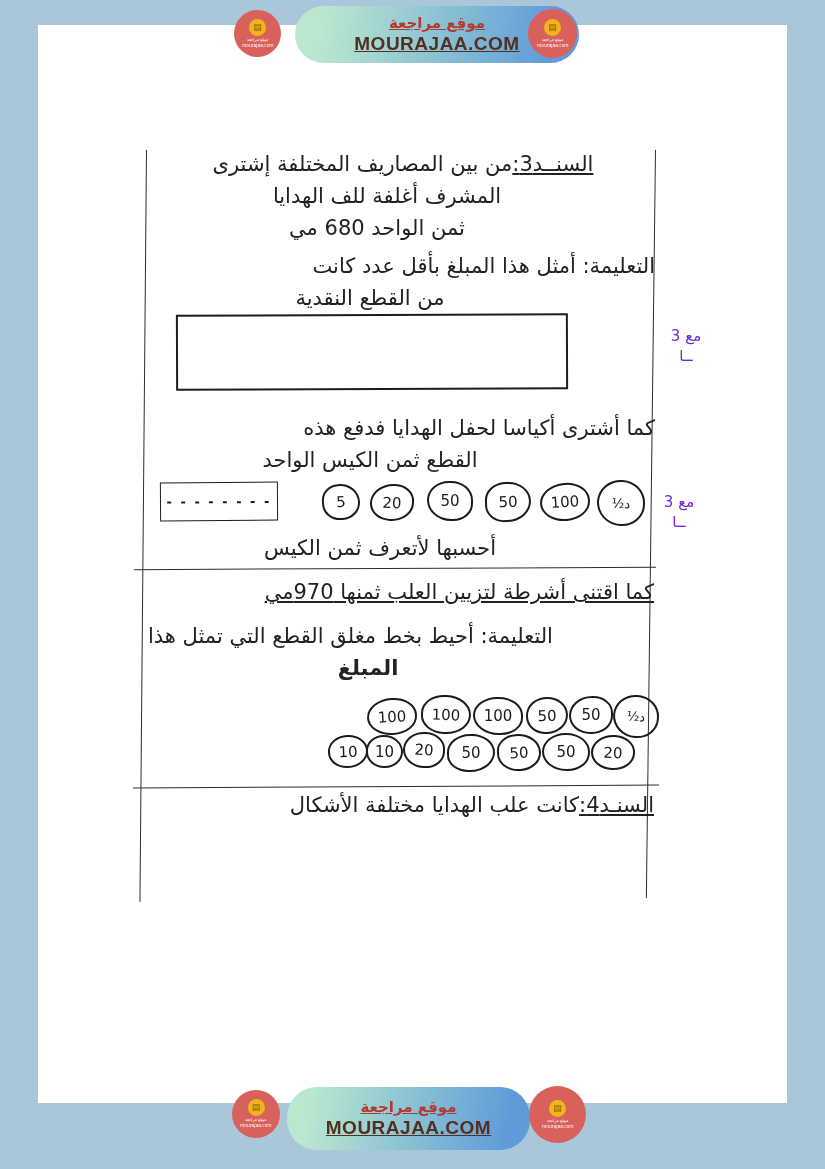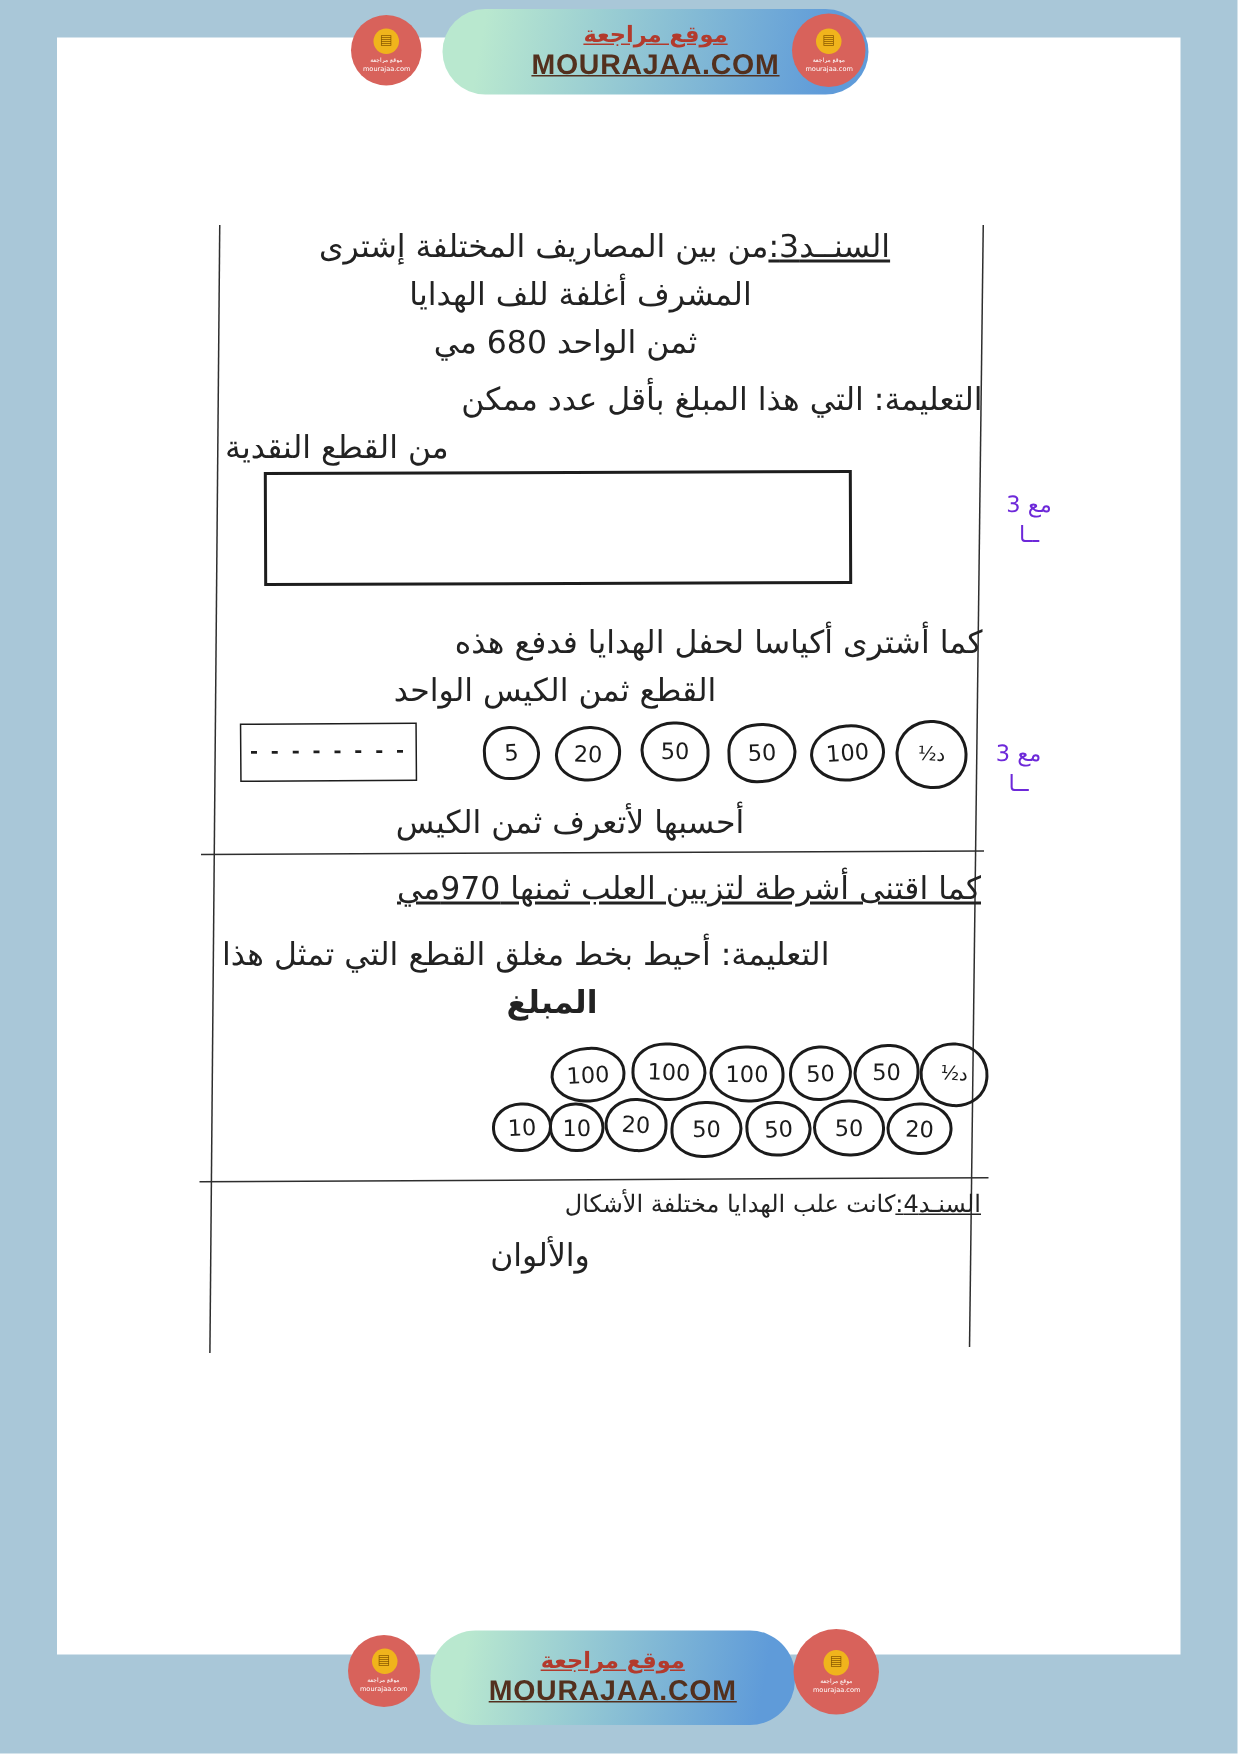--- a/index.html
+++ b/index.html
@@ -61,22 +61,22 @@
 
   <div class="vline" style="left:146px;top:150px;height:752px;transform:rotate(.5deg);transform-origin:top;"></div>
   <div class="vline" style="left:655px;top:150px;height:748px;transform:rotate(.7deg);transform-origin:top;"></div>
   <div class="hline" style="left:134px;top:568px;width:522px;transform:rotate(-.25deg);"></div>
   <div class="hline" style="left:133px;top:786px;width:526px;transform:rotate(-.3deg);"></div>
 
   <div class="hw" style="left:152px;top:152px;width:502px;text-align:center;font-size:21px;"><span class="ul">السنــد3:</span><span>من بين المصاريف المختلفة إشترى</span></div>
   <div class="hw" style="left:152px;top:184px;width:470px;text-align:center;font-size:21px;">المشرف أغلفة للف الهدايا</div>
   <div class="hw" style="left:152px;top:216px;width:450px;text-align:center;font-size:21px;">ثمن الواحد 680 مي</div>
 
-  <div class="hw" style="left:150px;top:254px;width:505px;text-align:right;font-size:21px;">التعليمة: التي هذا المبلغ بأقل عدد ممكن</div>
-  <div class="hw" style="left:150px;top:286px;width:440px;text-align:left;font-size:21px;">من القطع النقدية</div>
+  <div class="hw" style="left:150px;top:254px;width:505px;text-align:right;font-size:21px;">التعليمة: أمثل هذا المبلغ بأقل عدد كانت</div>
+  <div class="hw" style="left:150px;top:286px;width:440px;text-align:center;font-size:21px;">من القطع النقدية</div>
 
   <div class="answer-box" style="left:176px;top:314px;width:392px;height:76px;"></div>
 
   <div class="mnote" style="left:662px;top:326px;width:48px;">
     <div>مع 3</div>
     <div>ــا</div>
   </div>
 
   <div class="hw" style="left:150px;top:416px;width:505px;text-align:right;font-size:21px;">كما أشترى أكياسا لحفل الهدايا فدفع هذه</div>
   <div class="hw" style="left:150px;top:448px;width:440px;text-align:center;font-size:21px;">القطع ثمن الكيس الواحد</div>
@@ -111,22 +111,21 @@
   <div class="coin" style="left:613px;top:695px;width:46px;height:43px;border-radius:50% 50% 48% 52%;font-size:13px;transform:rotate(4deg);">د½</div>
 
   <div class="coin" style="left:328px;top:735px;width:40px;height:33px;border-radius:50% 50% 52% 48%;transform:rotate(-2deg);">10</div>
   <div class="coin" style="left:366px;top:735px;width:37px;height:33px;border-radius:48% 52% 50% 50%;">10</div>
   <div class="coin" style="left:403px;top:732px;width:42px;height:36px;border-radius:52% 48% 48% 52%;transform:rotate(3deg);">20</div>
   <div class="coin" style="left:447px;top:734px;width:48px;height:38px;border-radius:50% 50% 54% 46%;">50</div>
   <div class="coin" style="left:497px;top:734px;width:44px;height:37px;border-radius:46% 54% 50% 50%;transform:rotate(-3deg);">50</div>
   <div class="coin" style="left:542px;top:733px;width:48px;height:38px;border-radius:50% 50% 48% 52%;">50</div>
   <div class="coin" style="left:591px;top:735px;width:44px;height:35px;border-radius:52% 48% 50% 50%;transform:rotate(2deg);">20</div>
 
-  <div class="hw" style="left:140px;top:793px;width:514px;text-align:right;font-size:16px;"><span class="ul">السنـد4:</span><span>كانت علب الهدايا مختلفة الأشكال</span></div>
-  <div class="hw" style="left:140px;top:825px;width:440px;text-align:center;font-size:21px;">والألوان</div>
+  <div class="hw" style="left:140px;top:793px;width:514px;text-align:right;font-size:21px;"><span class="ul">السنـد4:</span><span>كانت علب الهدايا مختلفة الأشكال</span></div>
 
   <div class="logo" style="left:232px;top:1090px;width:48px;height:48px;">
     <span class="badge">▤</span>
     <span class="t1">موقع مراجعة</span>
     <span class="t2">mourajaa.com</span>
   </div>
   <div class="pill" style="left:287px;top:1087px;width:243px;height:63px;">
     <span class="ar">موقع مراجعة</span>
     <span class="url">MOURAJAA.COM</span>
   </div>

